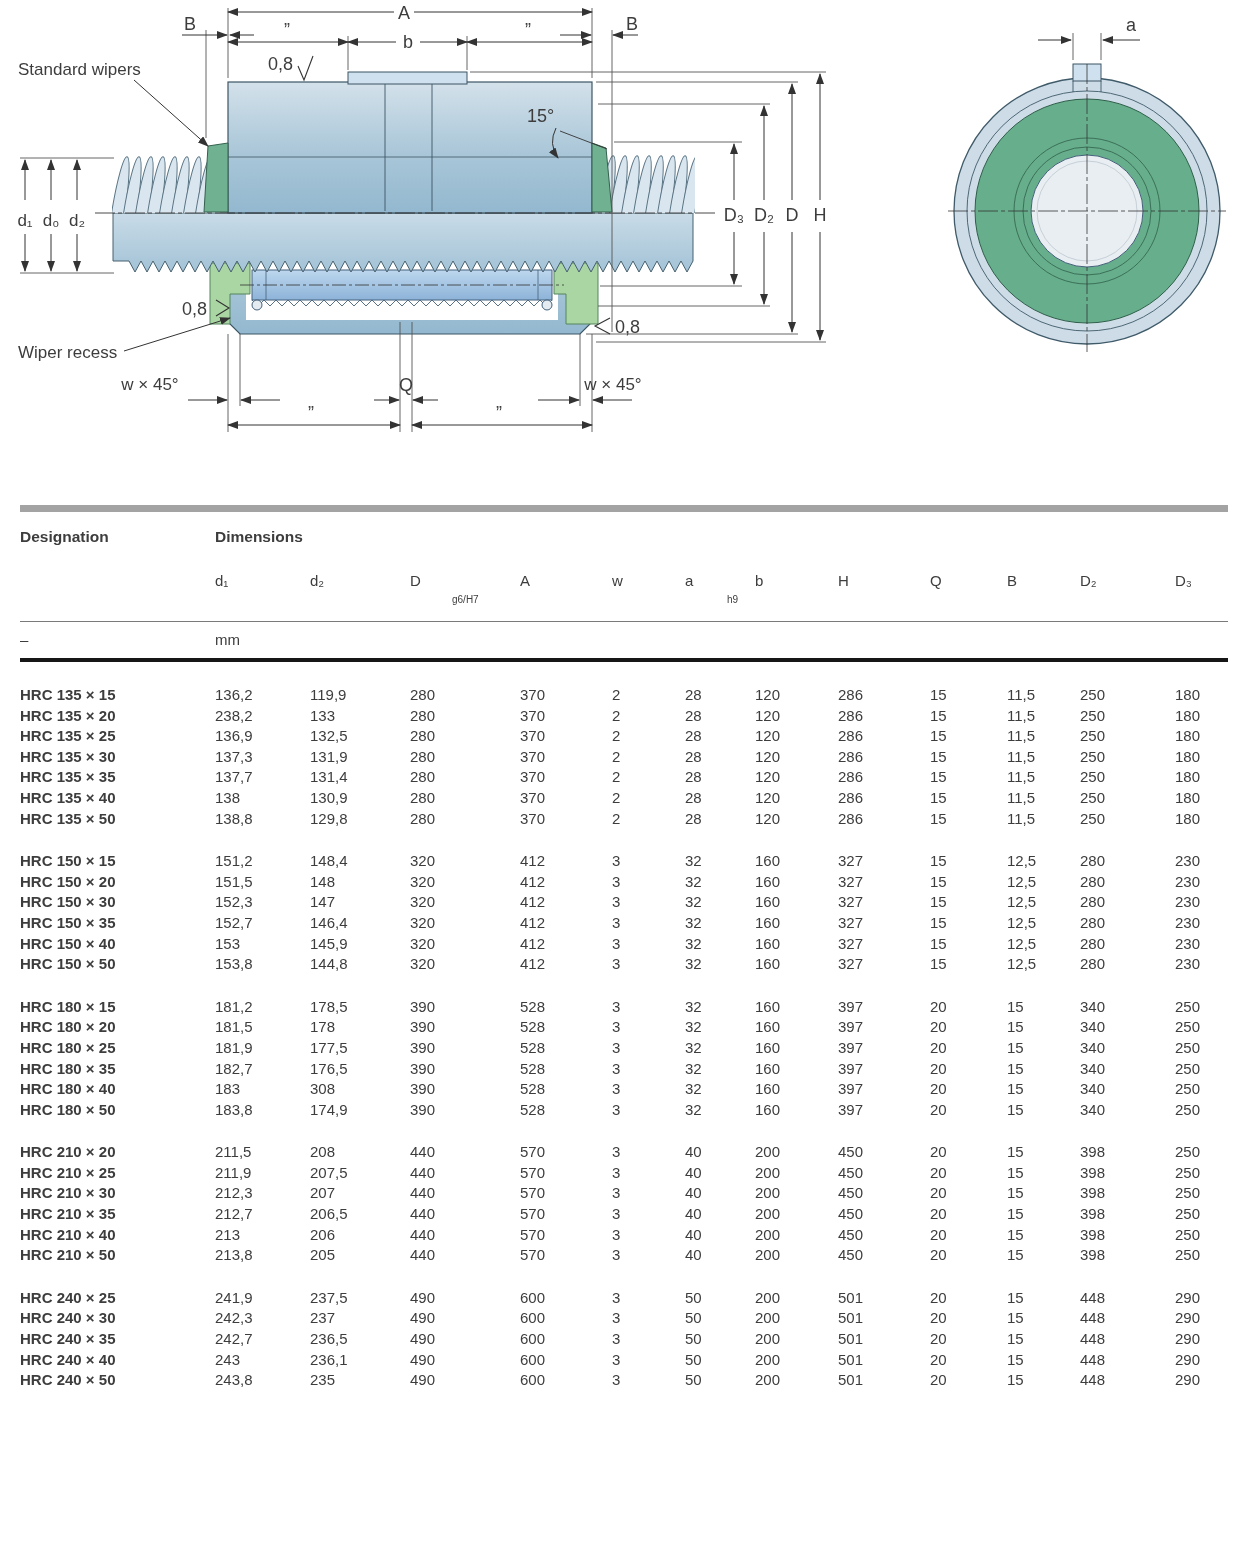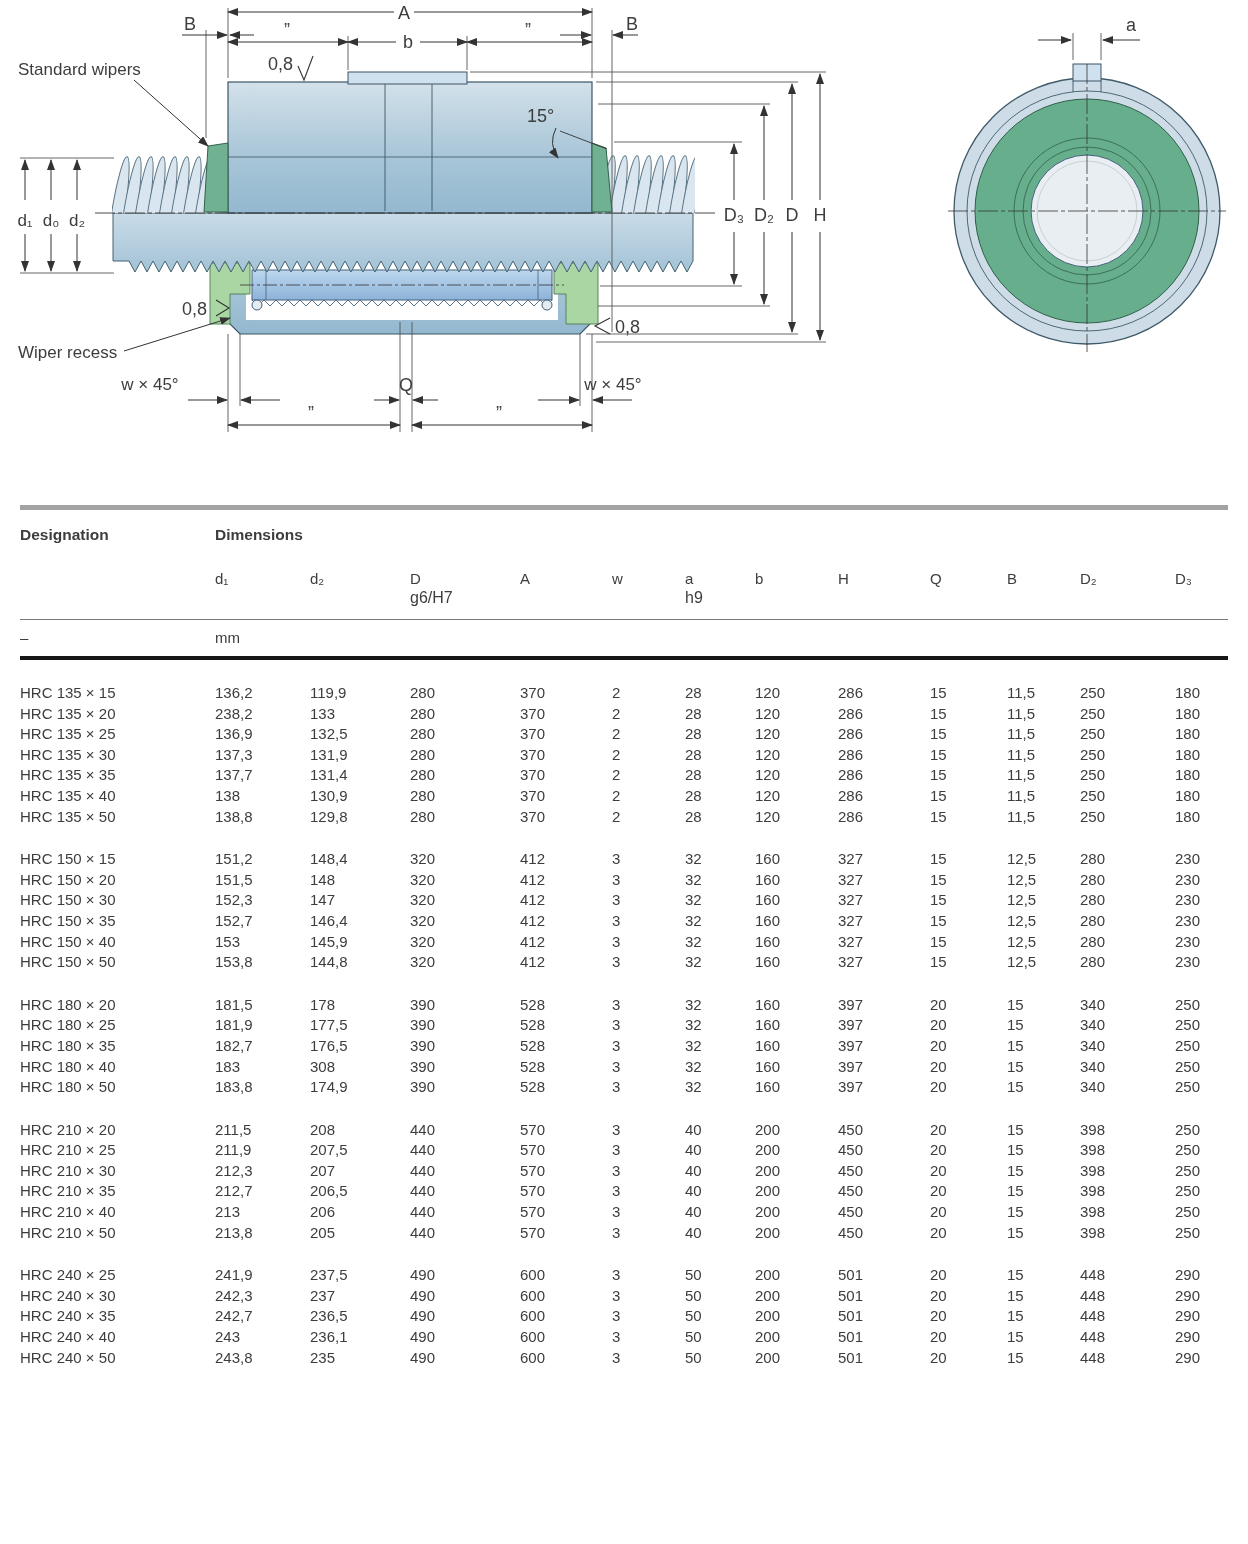--- a/index.html
+++ b/index.html
@@ -4,27 +4,27 @@
 <style>
   html,body{margin:0;padding:0;background:#fff;}
   .page{position:relative;width:1248px;height:1544px;background:#ffffff;overflow:hidden;
         font-family:"Liberation Sans",sans-serif;color:#3d3d3d;}
   svg.diagram{position:absolute;top:0;left:0;}
   svg text{font-family:"Liberation Sans",sans-serif;fill:#3d3d3d;}
   .tablewrap{position:absolute;top:505px;left:20px;width:1208px;}
   table.dims{border-collapse:collapse;table-layout:fixed;width:1208px;color:#3d3d3d;}
   table.dims td{padding:0;font-size:15px;line-height:20.6px;vertical-align:top;
                 white-space:nowrap;text-align:left;}
-  tr.r-section td{border-top:5px solid #a3a3a3;padding-top:16px;padding-bottom:26px;
+  tr.r-section td{border-top:7px solid #a3a3a3;padding-top:16px;padding-bottom:26px;
                   font-weight:bold;font-size:15.5px;line-height:17px;}
   tr.r-sym td{padding-bottom:12px;line-height:19px;font-size:15px;}
-  tr.r-sym .sub{font-size:16px;}
+  tr.r-sym .sub{font-size:10px;margin-left:42px;}
   tr.r-units td{border-top:1px solid #7a7a7a;padding-top:9px;padding-bottom:10px;
                 border-bottom:4px solid #161616;line-height:17px;}
-  tbody td.desig{font-weight:normal;}
+  tbody td.desig{font-weight:bold;}
   tr.spacer td{height:22px;line-height:0;font-size:0;}
   tr.spacer.first td{height:23px;}
 </style>
 </head>
 <body>
 
 <div class="page">
 
 <svg class="diagram" width="1248" height="492" viewBox="0 0 1248 492">
   <defs>
@@ -498,20 +498,35 @@
             <td>327</td>
             <td>15</td>
             <td>12,5</td>
             <td>280</td>
             <td>230</td>
           </tr>
           <tr class="spacer">
             <td colspan="13"></td>
           </tr>
           <tr>
+            <td class="desig">HRC 180 × 15</td>
+            <td>181,2</td>
+            <td>178,5</td>
+            <td>390</td>
+            <td>528</td>
+            <td>3</td>
+            <td>32</td>
+            <td>160</td>
+            <td>397</td>
+            <td>20</td>
+            <td>15</td>
+            <td>340</td>
+            <td>250</td>
+          </tr>
+          <tr>
             <td class="desig">HRC 180 × 20</td>
             <td>181,5</td>
             <td>178</td>
             <td>390</td>
             <td>528</td>
             <td>3</td>
             <td>32</td>
             <td>160</td>
             <td>397</td>
             <td>20</td>

